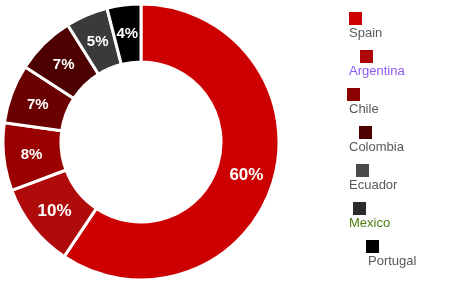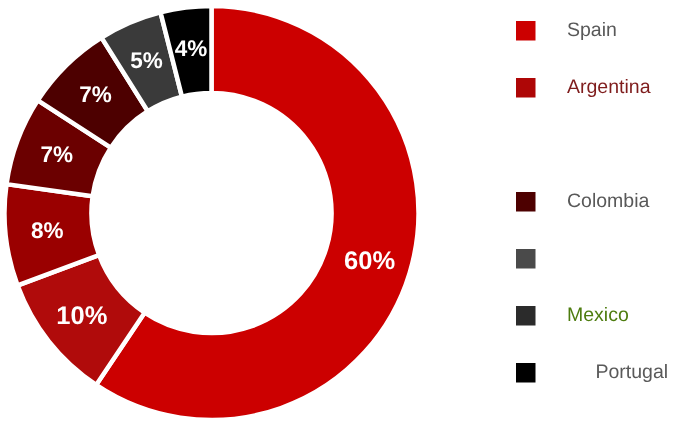--- a/index.html
+++ b/index.html
@@ -51,23 +51,24 @@
   
   #legend {
     flex: 1 1 auto;
     height: 283px;
     position: relative;
     padding: 0;
     box-sizing: border-box;
   }
   .legend-item {
     position: absolute;
-    left: 34px;
+    left: 18px;
     height: 16px;
     display: flex;
+    flex-direction: column;
     align-items: center;
   }
   .legend-swatch {
     width: 13px;
     height: 13px;
     flex: 0 0 13px;
     border: 0;
   }
   .legend-label {
     margin-left: 21px;
@@ -106,28 +107,33 @@
     </svg>
   </div>
 
   <div id="legend">
       <div class="legend-item" style="top: 12px;">
         <span class="legend-swatch" style="background: rgb(204, 0, 0);"></span>
         <span class="legend-label" style="color: rgb(89, 89, 89);">Spain</span>
       </div>
       <div class="legend-item" style="top: 50px;">
         <span class="legend-swatch" style="background: rgb(174, 6, 6);"></span>
-        <span class="legend-label" style="color: #7f1d1d;">Argentina</span>
+        <span class="legend-label" style="color: #8b5cf6;">Argentina</span>
+      </div>
+      <div class="legend-item" style="top: 88px;">
+        <span class="legend-swatch" style="background: rgb(139, 0, 0);"></span>
+        <span class="legend-label" style="color: rgb(89, 89, 89);">Chile</span>
       </div>
       <div class="legend-item" style="top: 126px;">
         <span class="legend-swatch" style="background: rgb(77, 0, 0);"></span>
         <span class="legend-label" style="color: rgb(89, 89, 89);">Colombia</span>
       </div>
       <div class="legend-item" style="top: 164px;">
         <span class="legend-swatch" style="background: rgb(74, 74, 74);"></span>
+        <span class="legend-label" style="color: rgb(89, 89, 89);">Ecuador</span>
       </div>
       <div class="legend-item" style="top: 202px;">
         <span class="legend-swatch" style="background: rgb(43, 43, 43);"></span>
         <span class="legend-label" style="color: #4d7c0f;">Mexico</span>
       </div>
       <div class="legend-item" style="top: 240px;">
         <span class="legend-swatch" style="background: rgb(0, 0, 0);"></span>
         <span class="legend-label" style="color: rgb(89, 89, 89); margin-left: 40px;">Portugal</span>
       </div>
     </div>

